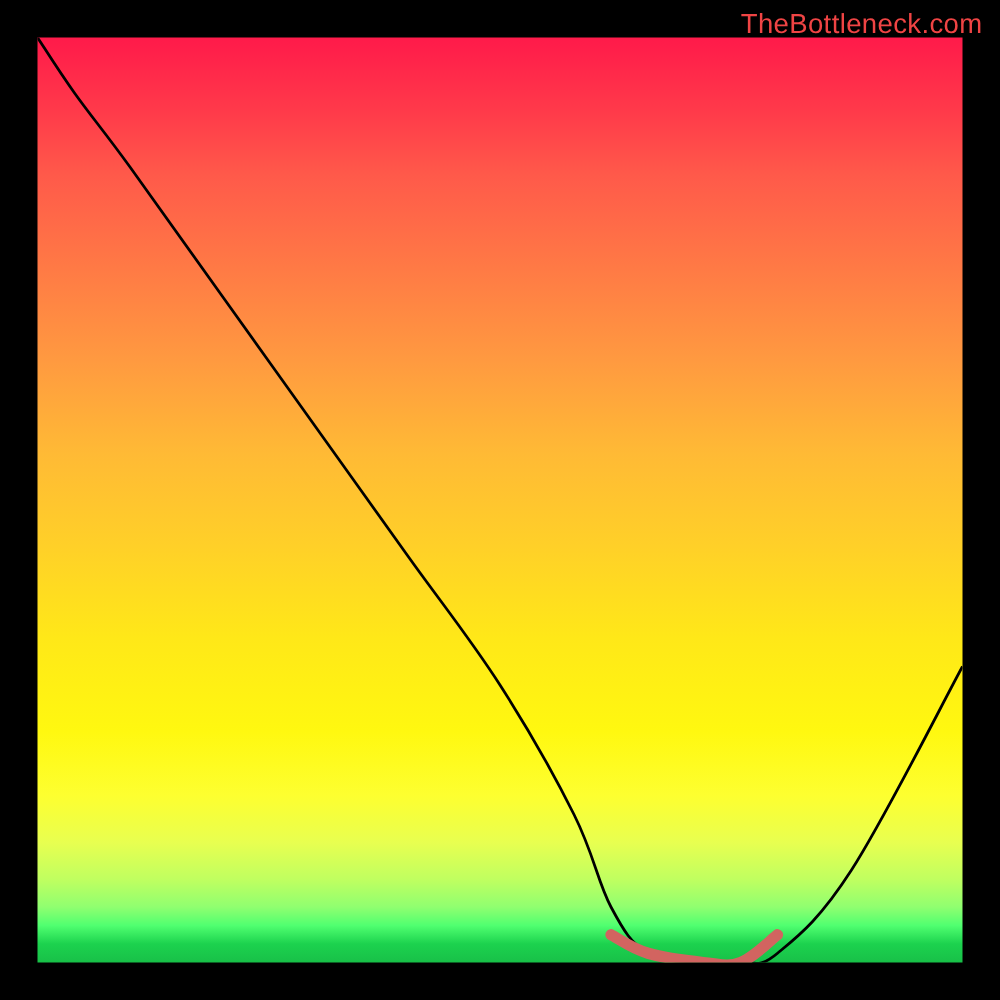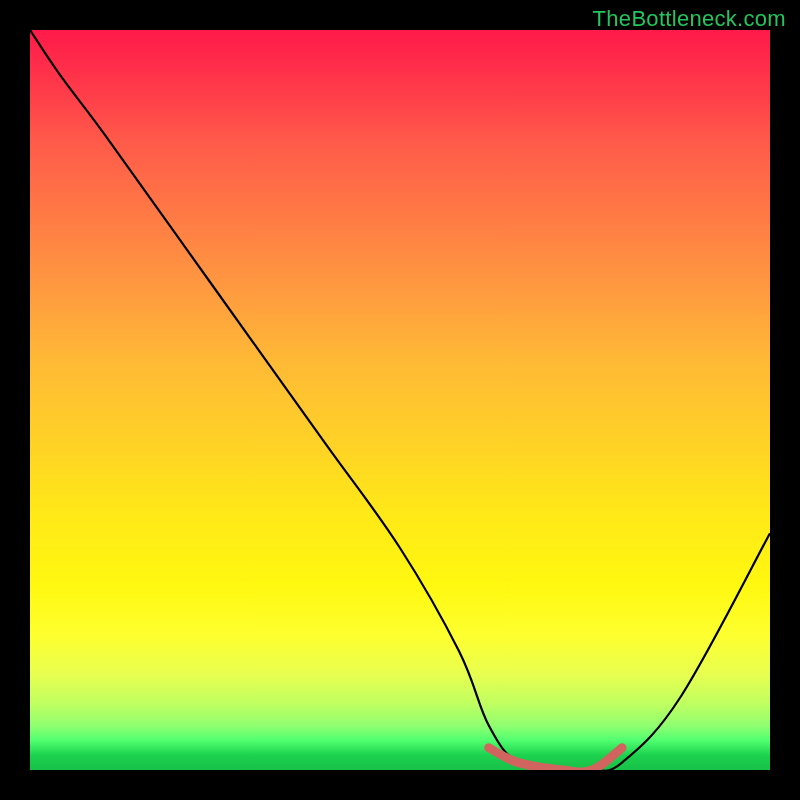--- a/index.html
+++ b/index.html
@@ -7,21 +7,21 @@
     width: 800px;
     height: 800px;
     background: #000;
     position: relative;
     font-family: Arial, sans-serif;
   }
   .watermark {
     position: absolute;
     top: 6px;
     right: 14px;
-    color: #22c55e;
+    color: #ef4444;
     font-size: 22px;
     font-weight: 500;
     z-index: 10;
     letter-spacing: 0.3px;
   }
   .chart-area {
     position: absolute;
     top: 30px;
     left: 30px;
     width: 740px;

